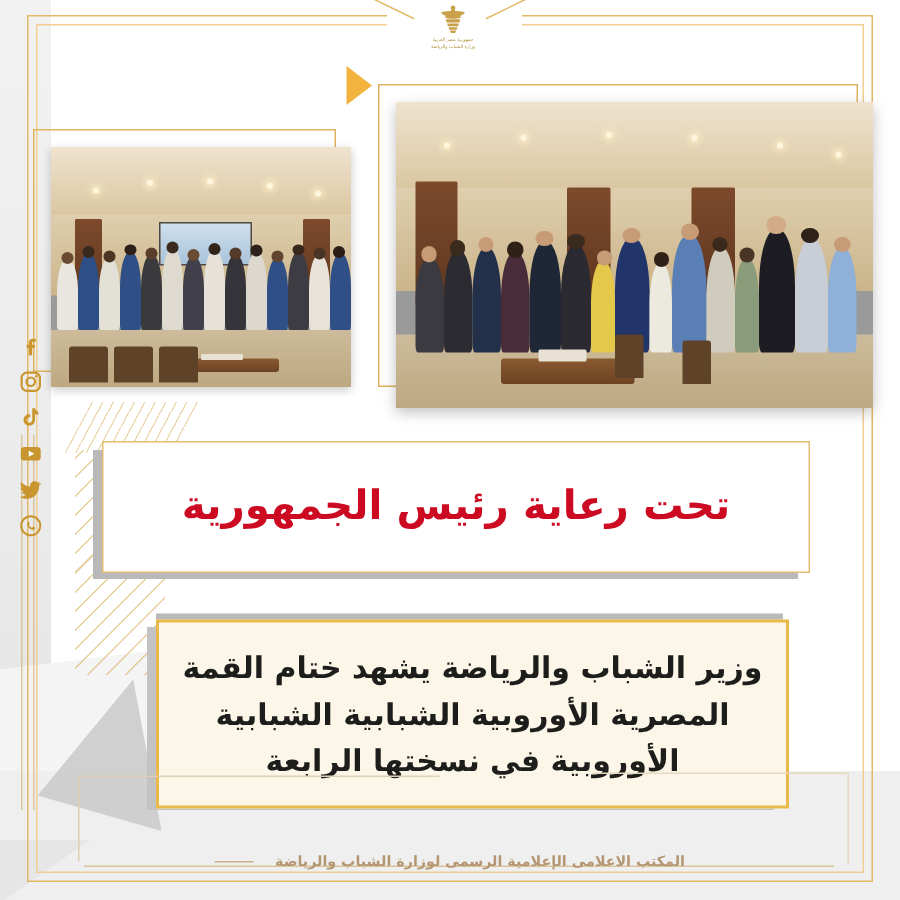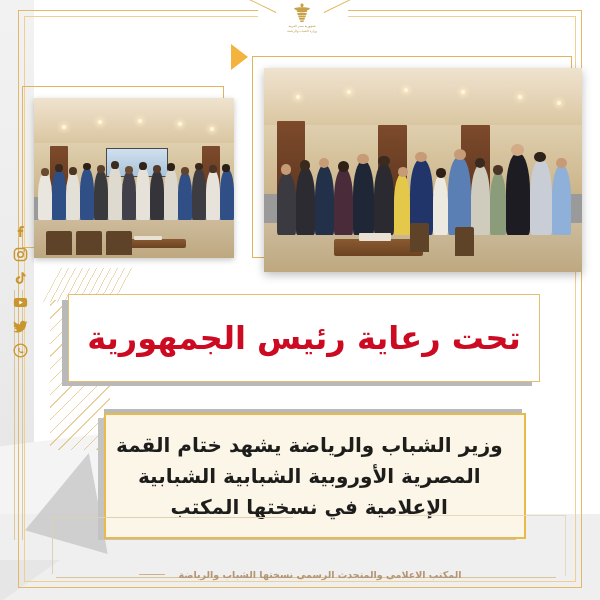--- a/index.html
+++ b/index.html
@@ -124,35 +124,35 @@
   
   .head-shadow{
     position:absolute;left:62px;top:300px;width:470px;height:86px;background:#b9b9b9;
   }
   .head-card{
     position:absolute;left:68px;top:294px;width:470px;height:86px;
     background:#ffffff;border:1.4px solid #e3bd70;
     display:flex;align-items:center;justify-content:center;
   }
   .head-card .txt{
-    color:#cc0a22;font-size:32px;font-weight:700;line-height:1.25;
+    color:#cc0a22;font-size:27px;font-weight:700;line-height:1.25;
     direction:rtl;text-align:center;letter-spacing:.2px;
   }
 
   
   .body-greybar{
     position:absolute;left:104px;top:409px;width:418px;height:10px;background:#b9b9b9;
   }
   .body-shadow{
     position:absolute;left:98px;top:418px;width:418px;height:122px;background:#c3c3c3;
   }
   .body-card{
     position:absolute;left:104px;top:413px;width:418px;height:122px;
     background:#fcf6e8;border:2.2px solid #e9b949;
-    display:flex;align-items:center;justify-content:flex-end;
+    display:flex;align-items:center;justify-content:center;
   }
   .body-card .txt{
     color:#1d1d1b;font-size:20px;font-weight:700;line-height:1.55;
     direction:rtl;text-align:center;padding:0 10px;
   }
 
   
   .social{
     position:absolute;left:7px;top:222px;width:26px;
     display:flex;flex-direction:column;align-items:center;gap:7px;
@@ -334,21 +334,21 @@
   <div class="head-card">
     <div class="txt">تحت رعاية رئيس الجمهورية</div>
   </div>
 
   <div class="body-greybar"></div>
   <div class="body-shadow"></div>
   <div class="body-card">
     <div class="txt">
       <div>وزير الشباب والرياضة يشهد ختام القمة</div>
       <div>المصرية الأوروبية الشبابية الشبابية</div>
-      <div>الإعلامية في نسختها المكتب</div>
+      <div>الأوروبية في نسختها الرابعة</div>
     </div>
   </div>
 
   <div class="social">
     <svg class="ic" viewBox="0 0 24 24">
       <path fill="#c9952f" d="M14.5 8.3h2.2V5.5h-2.6c-2.5 0-3.9 1.5-3.9 3.9v1.7H8.1v2.9h2.1V21h3.1v-7h2.3l.4-2.9h-2.7V9.7c0-.9.3-1.4 1.2-1.4z"></path>
     </svg>
     <svg class="ic" viewBox="0 0 24 24">
       <rect x="3.4" y="3.4" width="17.2" height="17.2" rx="5" fill="none" stroke="#c9952f" stroke-width="2.1"></rect>
       <circle cx="12" cy="12" r="4" fill="none" stroke="#c9952f" stroke-width="2.1"></circle>
@@ -369,16 +369,16 @@
       <path fill="#c9952f" d="M9.6 7.8c.3 0 .5.1.7.5l.6 1.3c.1.3.1.5-.1.7l-.5.6c-.2.2-.2.4 0 .7.6 1 1.4 1.7 2.4 2.2.3.2.5.1.7-.1l.5-.6c.2-.2.4-.2.7-.1l1.3.7c.3.2.4.4.3.7-.2.8-1 1.4-1.9 1.4-2.8 0-5.6-2.9-5.6-5.7 0-.9.6-1.7 1.4-1.9.2-.1.4-.1.5-.1z"></path>
     </svg>
   </div>
 
   <div class="foot-box"></div>
   <div class="foot-box2"></div>
   <div class="foot-line"></div>
 
   <div class="footer">
     <div class="foot-dash"></div>
-    <div class="foot-ar">المكتب الاعلامى  والمتحدث الرسمى نسختها الشباب والرياضة</div>
+    <div class="foot-ar">المكتب الاعلامى  الإعلامية الرسمى لوزارة الشباب والرياضة</div>
   </div>
 
 </div>
 
 </body></html>

